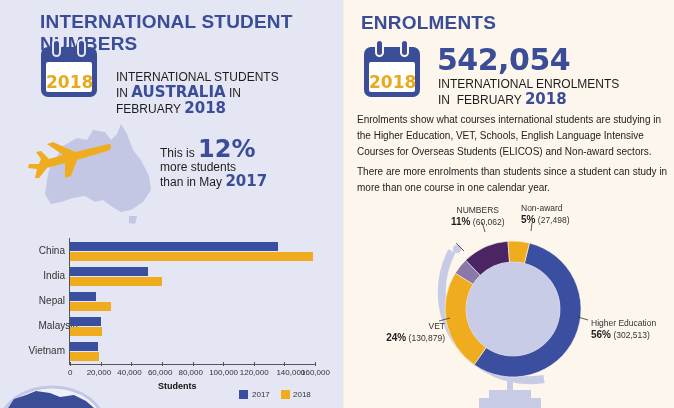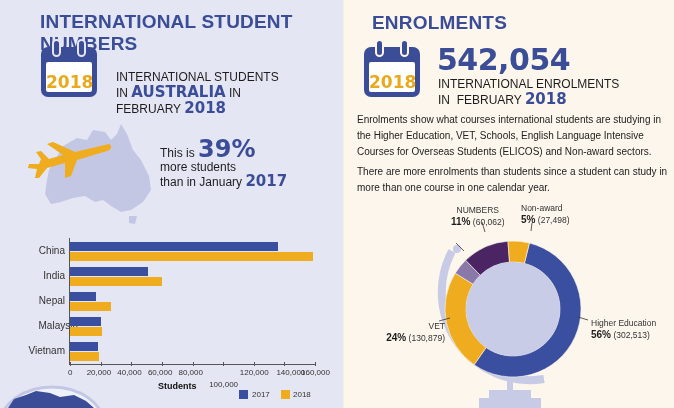--- a/index.html
+++ b/index.html
@@ -45,23 +45,23 @@
 
   <svg style="position:absolute;left:25px;top:120px;width:135px;height:105px;" viewBox="0 0 135 105">
     <path d="M30 40 L38 26 L52 18 L62 20 L68 10 L80 12 L86 20 L92 14 L96 4 L102 14 L108 30 L116 40 L124 56 L126 70 L118 82 L106 90 L96 92 L86 86 L78 80 L70 82 L60 76 L48 78 L36 82 L26 84 L20 74 L22 60 L24 50 Z" fill="#c3c7e4"></path>
     <path d="M104 96 L112 96 L110 104 L104 103 Z" fill="#c3c7e4"></path>
   </svg>
   <svg style="position:absolute;left:25px;top:140px;width:90px;height:45px;" viewBox="0 0 90 45">
     <path d="M84 4 C88 6 86 10 82 11 L52 20 L46 36 L40 38 L40 23 L22 28 L14 38 L10 38 L12 29 L3 28 L4 24 L14 24 L16 19 L11 12 L16 11 L24 19 L38 15 L22 4 L28 2 L50 12 Z" fill="#eeac1e"></path>
   </svg>
 
   <div style="position:absolute;left:160px;top:142px;font-size:12px;color:#1d1d1d;line-height:14px;">
-    <div><span>This is</span> <span style="font-weight:bold;font-size:24px;color:#3a4d96;font-family:'DejaVu Sans',sans-serif;">39%</span></div>
+    <div><span>This is</span> <span style="font-weight:bold;font-size:24px;color:#3a4d96;font-family:'DejaVu Sans',sans-serif;">12%</span></div>
     <div>more students</div>
-    <div><span>than in January</span> <b style="font-size:15px;color:#3a4d96;font-family:'DejaVu Sans',sans-serif;">2017</b></div>
+    <div><span>than in May</span> <b style="font-size:15px;color:#3a4d96;font-family:'DejaVu Sans',sans-serif;">2017</b></div>
   </div>
 
   <div>
     <div style="position:absolute;left:69px;top:238px;width:1px;height:126px;background:#555;"></div>
     <div style="position:absolute;left:69px;top:364px;width:247px;height:1px;background:#555;"></div>
 
     <div id="bars">
         <div class="cat-label" style="left: 25px; top: 245px;">China</div>
         <div class="bar b17" style="left: 70px; top: 242px; width: 208px;"></div>
         <div class="bar b18" style="left: 70px; top: 252px; width: 243px;"></div>
@@ -81,21 +81,21 @@
         <div class="axis-label" style="left: 68px; top: 368px;">0</div>
         <div class="tick" style="left: 100.625px; top: 362px;"></div>
         <div class="axis-label" style="left: 86.625px; top: 368px;">20,000</div>
         <div class="tick" style="left: 131.25px; top: 362px;"></div>
         <div class="axis-label" style="left: 117.25px; top: 368px;">40,000</div>
         <div class="tick" style="left: 161.875px; top: 362px;"></div>
         <div class="axis-label" style="left: 147.875px; top: 368px;">60,000</div>
         <div class="tick" style="left: 192.5px; top: 362px;"></div>
         <div class="axis-label" style="left: 178.5px; top: 368px;">80,000</div>
         <div class="tick" style="left: 223.125px; top: 362px;"></div>
-        <div class="axis-label" style="left: 209.125px; top: 368px; margin-top: 12px;">100,000</div>
+        <div class="axis-label" style="left: 209.125px; top: 368px;">100,000</div>
         <div class="tick" style="left: 253.75px; top: 362px;"></div>
         <div class="axis-label" style="left: 239.75px; top: 368px;">120,000</div>
         <div class="tick" style="left: 284.375px; top: 362px;"></div>
         <div class="axis-label" style="left: 270.375px; top: 368px; margin-left: 6px;">140,000</div>
         <div class="tick" style="left: 315px; top: 362px;"></div>
         <div class="axis-label" style="left: 301px; top: 368px;">160,000</div>
       </div>
 
     <div class="axis-label" style="left:158px;top:381px;font-weight:bold;font-size:9px;color:#111;">Students</div>
 
@@ -107,21 +107,21 @@
 
   <svg style="position:absolute;left:0;top:385px;width:110px;height:23px;" viewBox="0 0 110 23">
     <ellipse cx="52" cy="40" rx="52" ry="38" fill="#eef0fa" stroke="#c3c7e4" stroke-width="3"></ellipse>
     <path d="M8 23 L14 14 L26 10 L36 6 L50 8 L60 12 L74 10 L86 16 L94 23 Z" fill="#3a4d96"></path>
   </svg>
 </div>
 
 <div class="divider"></div>
 
 <div class="right">
-  <div class="title" style="left:28px;top:12px;">ENROLMENTS</div>
+  <div class="title" style="left:17px;top:12px;">ENROLMENTS</div>
 
   <svg class="cal" style="left:17px;top:38px;" viewBox="0 0 62 62">
     <rect x="3" y="9" width="56" height="50" rx="7" fill="#3a4d96"></rect>
     <rect x="8" y="24" width="46" height="30" rx="2" fill="#ffffff"></rect>
     <rect x="15" y="2" width="7" height="16" rx="3.5" fill="#3a4d96" stroke="#fdf6ec" stroke-width="2"></rect>
     <rect x="40" y="2" width="7" height="16" rx="3.5" fill="#3a4d96" stroke="#fdf6ec" stroke-width="2"></rect>
   </svg>
   <div style="position:absolute;left:25px;top:72px;width:46px;text-align:center;font-weight:bold;font-size:17px;color:#e8a91c;font-family:'DejaVu Sans',sans-serif;">2018</div>
 
   <div class="bignum" style="left:93px;top:42px;">542,054</div>

